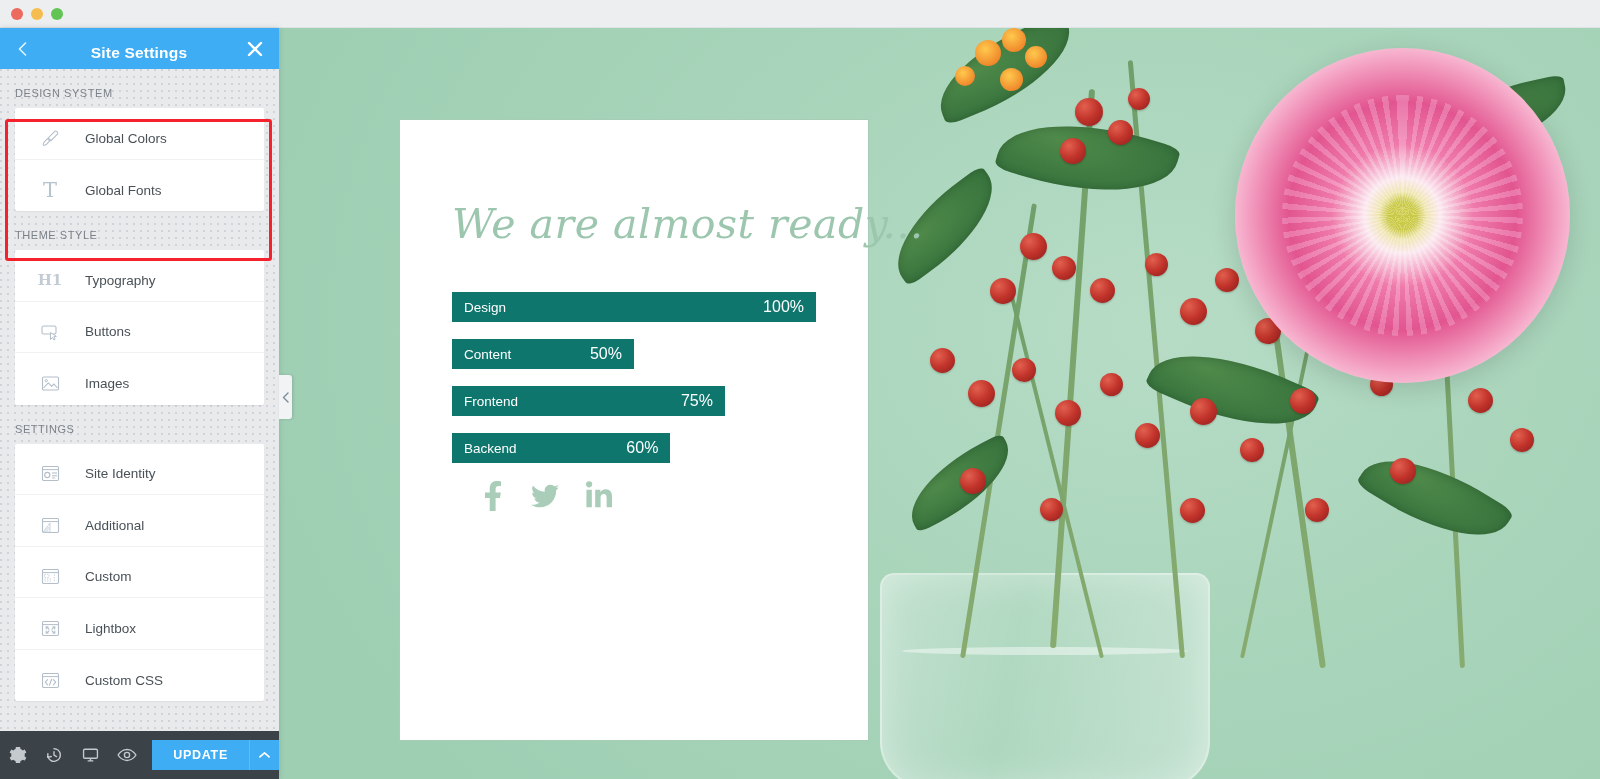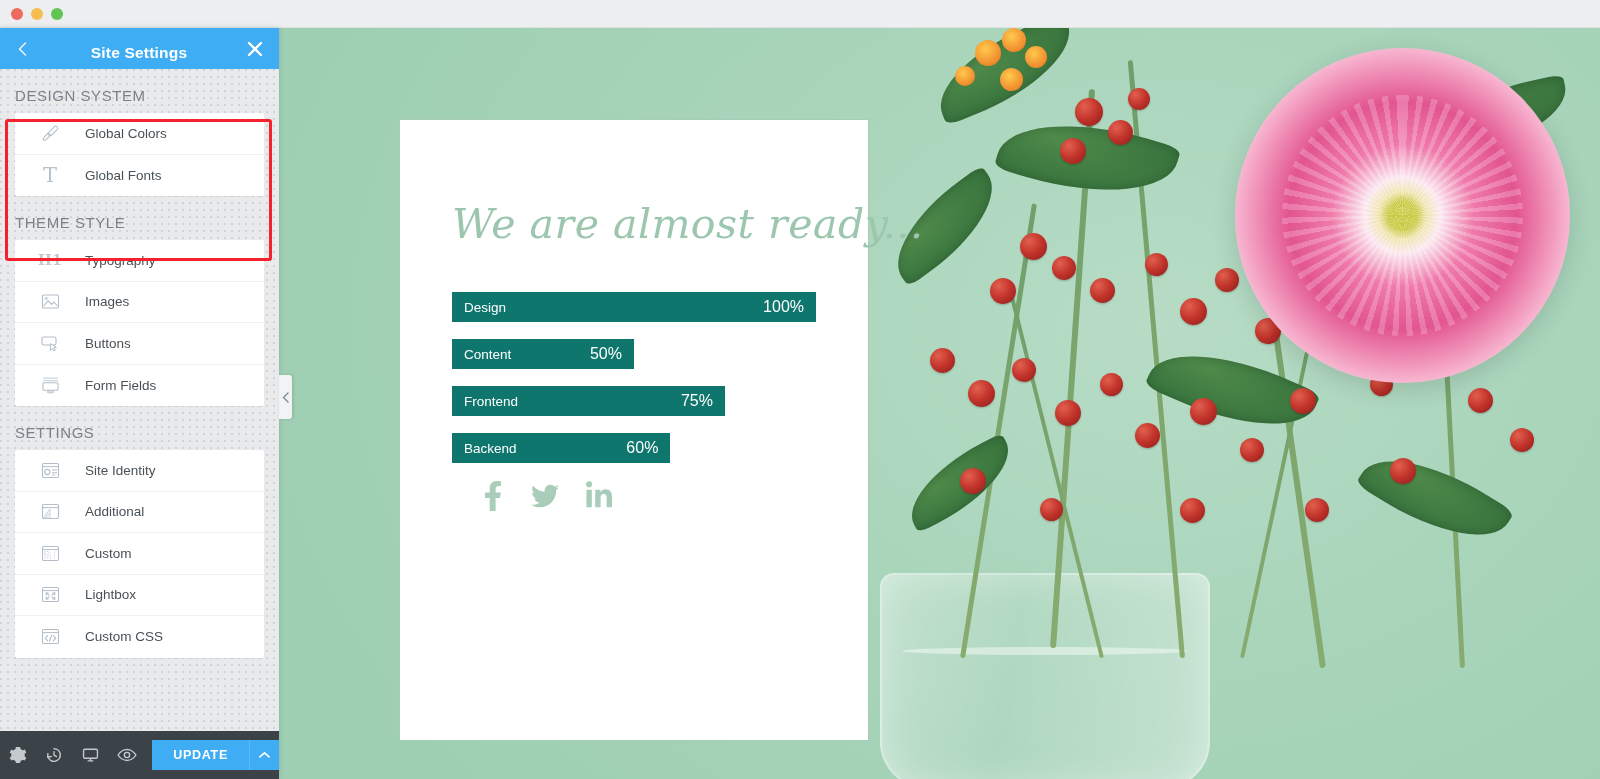--- a/index.html
+++ b/index.html
@@ -141,32 +141,33 @@
   #back-chevron { width: 20px; height: 20px; opacity: .85; }
   #close-x { width: 20px; height: 20px; }
 
   #panel-scroll {
     flex: 1 1 auto; overflow: hidden; position: relative;
     background:
       radial-gradient(circle at 1px 1px, rgba(150,158,168,.30) 1px, transparent 1.2px) 0 0/7px 7px,
       #e9eaec;
   }
   .group-label {
-    font-size: 15px; color: #7b8189; letter-spacing: .55px;
+    font-size: 11px; color: #7b8189; letter-spacing: .55px;
     padding: 18px 17px 9px 15px;
   }
   .card-group {
     margin: 0 15px; background: #ffffff; border-radius: 2px;
     box-shadow: 0 1px 1px rgba(0,0,0,.05);
     overflow: hidden;
   }
   .menu-item {
     height: 41.5px; display: flex; align-items: center; gap: 0;
     padding-left: 22px; cursor: pointer;
     border-bottom: 1px solid #f0f1f2;
+    margin-top: 10px;
   }
   .menu-item:last-child { border-bottom: none; }
   .menu-item.hovered { background: #eceef0; }
   .mi-icon {
     width: 26px; height: 24px; flex: 0 0 26px;
     display: flex; align-items: center; justify-content: center;
     color: #b3bec9;
   }
   .mi-icon svg { display: block; }
   .mi-label {
@@ -390,47 +391,36 @@
       <div class="group-label">THEME STYLE</div>
       <div class="card-group">
         <div class="menu-item">
           <span class="mi-icon">
             <span class="h1txt">H1</span>
           </span>
           <span class="mi-label">Typography</span>
         </div>
         <div class="menu-item">
           <span class="mi-icon">
+            <svg width="20" height="18" viewBox="0 0 20 18">
+              <rect x="2" y="3" width="14" height="8" rx="1.6" fill="none" stroke="#b3bec9" stroke-width="1.1"></rect>
+              <path d="M10.5 9.5 L10.5 16.5 L12.4 14.4 L13.9 17 L15.2 16.2 L13.8 13.7 L16.4 13.4 Z" fill="#fff" stroke="#b3bec9" stroke-width="1"></path>
+            </svg>
+          </span>
+          <span class="mi-label">Buttons</span>
+        </div>
+        <div class="menu-item">
+          <span class="mi-icon">
             <svg width="19" height="17" viewBox="0 0 19 17">
               <rect x="1.5" y="2" width="16" height="13" rx="1.2" fill="none" stroke="#b3bec9" stroke-width="1.1"></rect>
               <circle cx="5.3" cy="5.6" r="1.1" fill="none" stroke="#b3bec9" stroke-width="1"></circle>
               <path d="M2.5 13 L7.3 7.8 L10.6 11.3 L13 9 L16.5 13" fill="none" stroke="#b3bec9" stroke-width="1.1" stroke-linejoin="round"></path>
             </svg>
           </span>
           <span class="mi-label">Images</span>
-        </div>
-        <div class="menu-item">
-          <span class="mi-icon">
-            <svg width="20" height="18" viewBox="0 0 20 18">
-              <rect x="2" y="3" width="14" height="8" rx="1.6" fill="none" stroke="#b3bec9" stroke-width="1.1"></rect>
-              <path d="M10.5 9.5 L10.5 16.5 L12.4 14.4 L13.9 17 L15.2 16.2 L13.8 13.7 L16.4 13.4 Z" fill="#fff" stroke="#b3bec9" stroke-width="1"></path>
-            </svg>
-          </span>
-          <span class="mi-label">Buttons</span>
-        </div>
-        <div class="menu-item">
-          <span class="mi-icon">
-            <svg width="19" height="18" viewBox="0 0 19 18">
-              <rect x="2" y="1.5" width="15" height="1.3" fill="#cfd7de"></rect>
-              <rect x="2" y="4" width="15" height="1.3" fill="#cfd7de"></rect>
-              <rect x="2" y="6.8" width="15" height="7.4" rx="1" fill="none" stroke="#b3bec9" stroke-width="1.1"></rect>
-              <rect x="6.5" y="15" width="6" height="1.8" rx=".6" fill="none" stroke="#b3bec9" stroke-width="1"></rect>
-            </svg>
-          </span>
-          <span class="mi-label">Form Fields</span>
         </div>
       </div>
 
       <div class="group-label">SETTINGS</div>
       <div class="card-group">
         <div class="menu-item">
           <span class="mi-icon">
             <svg width="19" height="17" viewBox="0 0 19 17">
               <rect x="1.5" y="1.5" width="16" height="14" rx="1.2" fill="none" stroke="#b3bec9" stroke-width="1.1"></rect>
               <line x1="1.5" y1="4.6" x2="17.5" y2="4.6" stroke="#b3bec9" stroke-width="1"></line>

